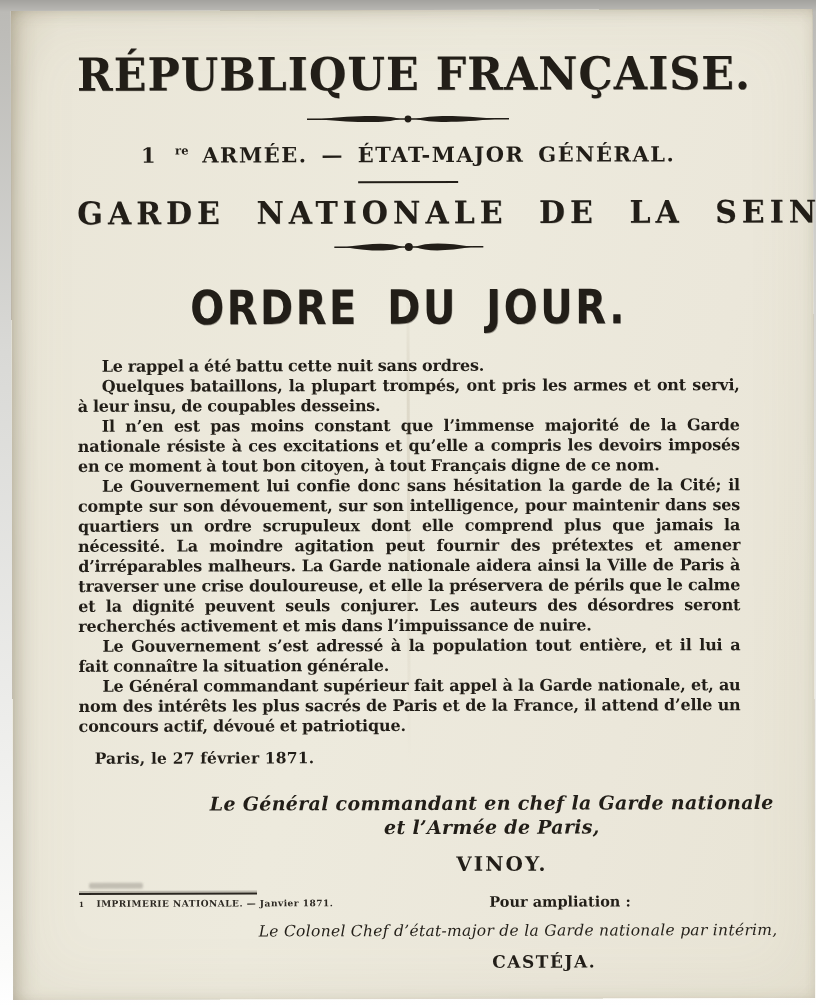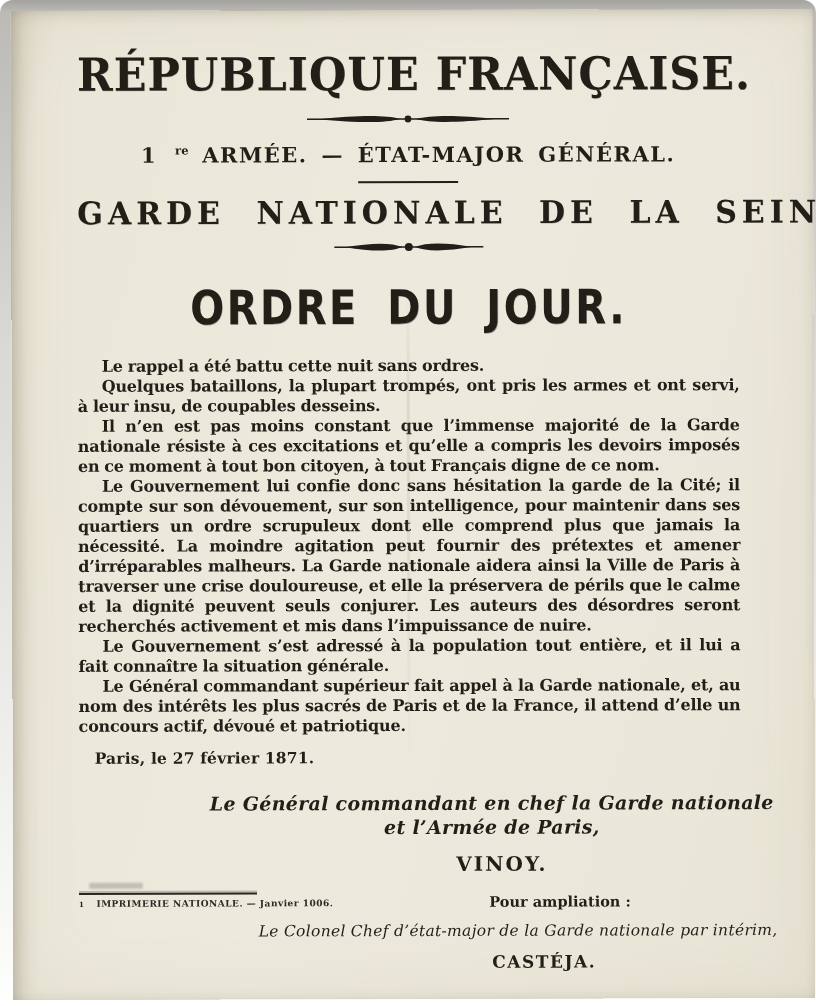--- a/index.html
+++ b/index.html
@@ -3,21 +3,20 @@
 <meta charset="utf-8">
 <style>
   html, body { margin: 0; padding: 0; }
   .stage {
     position: relative;
     width: 816px;
     height: 1006px;
     overflow: hidden;
     background: linear-gradient(180deg, #a3a29e 0px, #bbbab6 12px, #d9d9d6 35%, #efefed 75%, #fbfbfa 96%, #ffffff 100%);
     font-family: "DejaVu Serif", serif;
-    border-radius: 13px;
   }
   .paper {
     position: absolute;
     top: 10px; left: 12px; right: 2px; bottom: 7px;
     background: linear-gradient(105deg, #e0dbcb 0%, #eae6d8 5%, #edeadd 45%, #ebe7da 75%, #e8e4d5 100%);
     box-shadow:
       inset 14px 0 22px -12px rgba(110,100,75,.45),
       inset -4px 0 14px -8px rgba(120,110,85,.25),
       inset 0 8px 20px -12px rgba(120,110,85,.30),
       inset 0 0 70px rgba(150,135,100,.10);
@@ -214,19 +213,19 @@
       <div class="sig-name1">VINOY.</div>
       <div class="sig-ampliation">Pour ampliation :</div>
       <div class="sig-colonel">Le Colonel Chef d’état-major de la Garde nationale par intérim,</div>
       <div class="sig-name2">CASTÉJA.</div>
     </div>
 
     <div class="imprint">
       <div class="faint-stamp"></div>
       <div class="imprint-rule"></div>
       <div class="imprint-line">
-        <span class="imprint-marker">1</span><span>IMPRIMERIE NATIONALE. — Janvier 1006.</span>
+        <span class="imprint-marker">1</span><span>IMPRIMERIE NATIONALE. — Janvier 1871.</span>
       </div>
     </div>
 
     <div class="crease"></div>
   </div>
 </div>
 
 </body></html>

